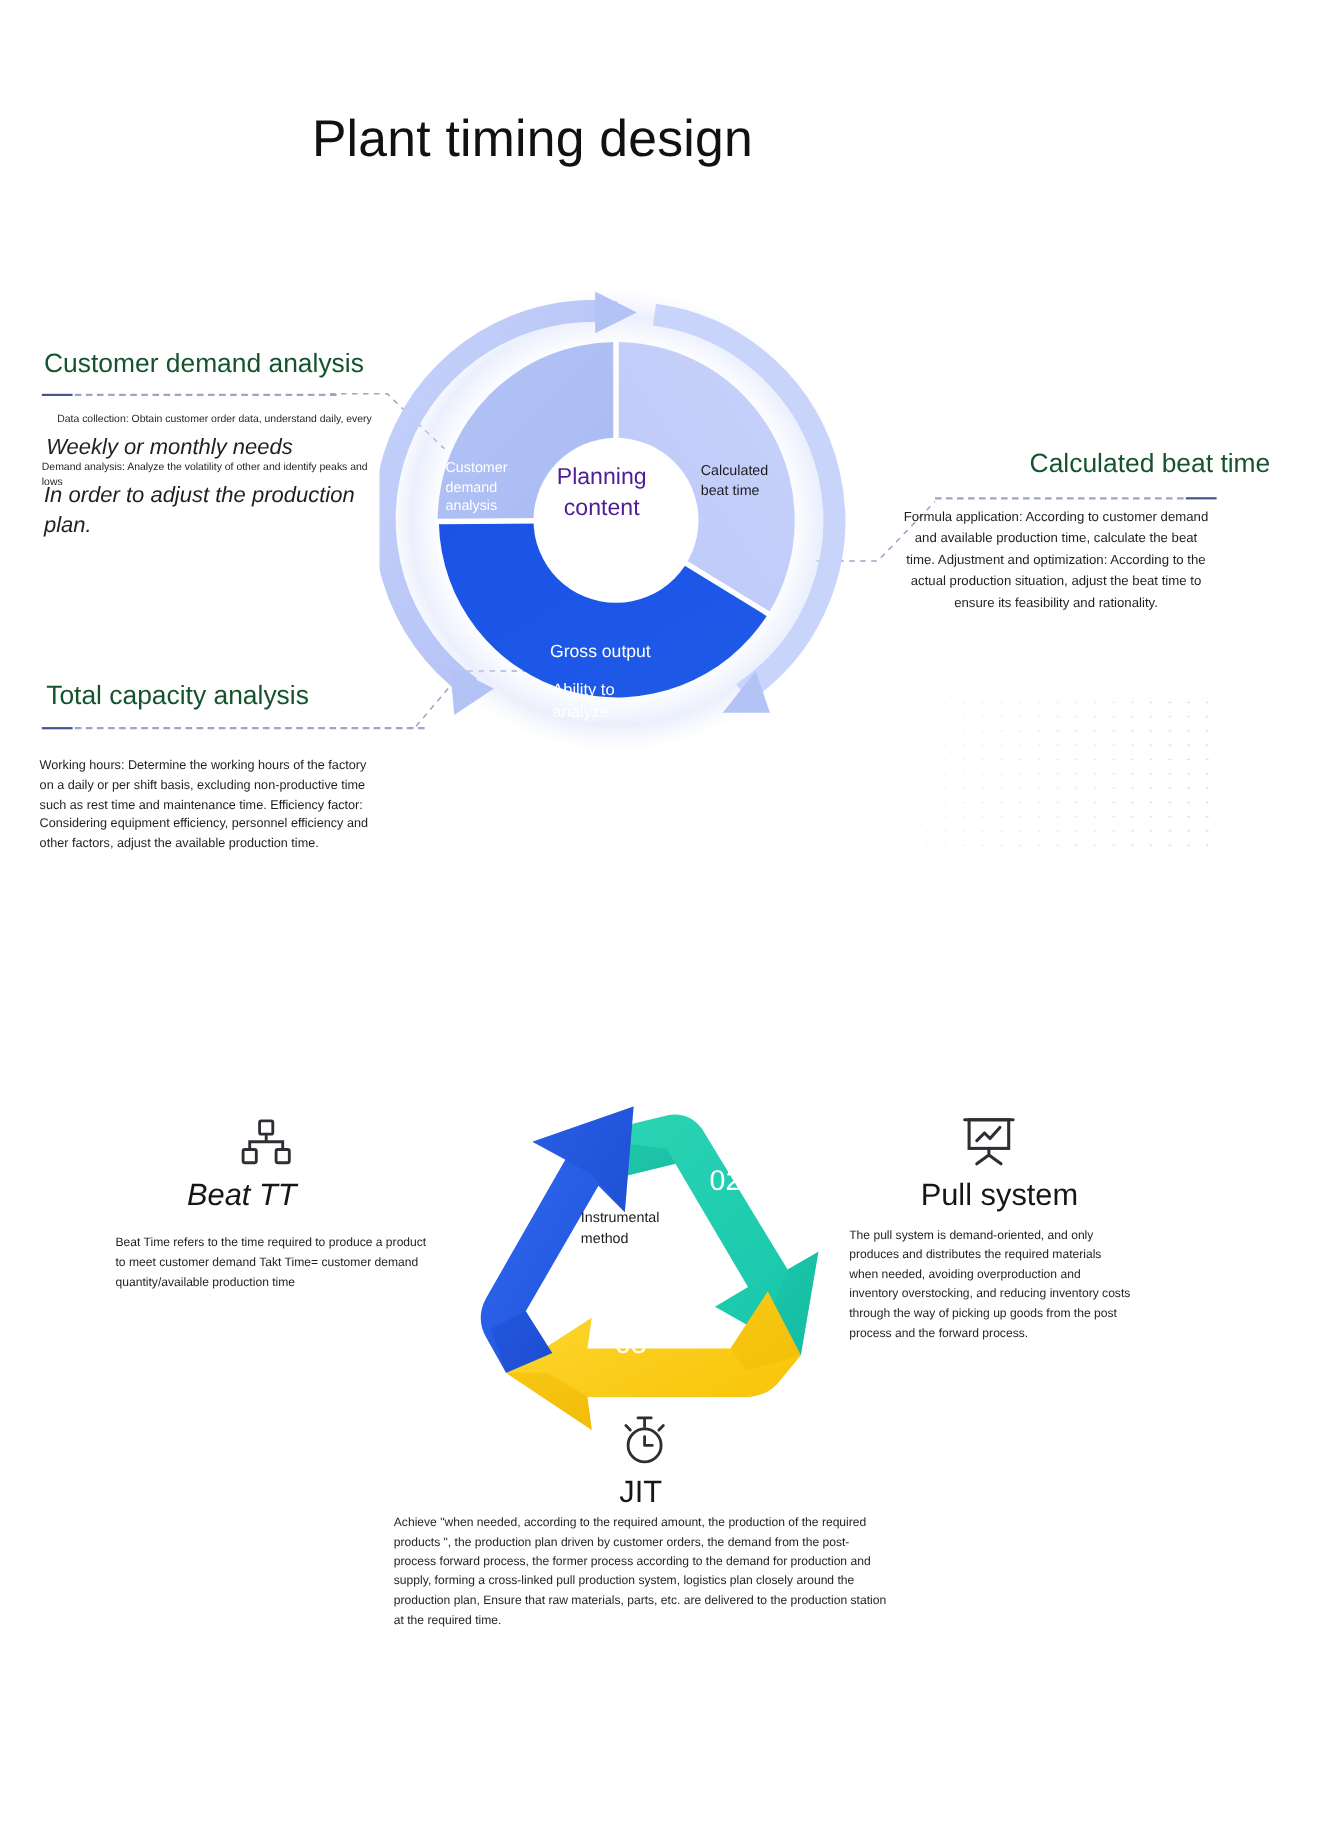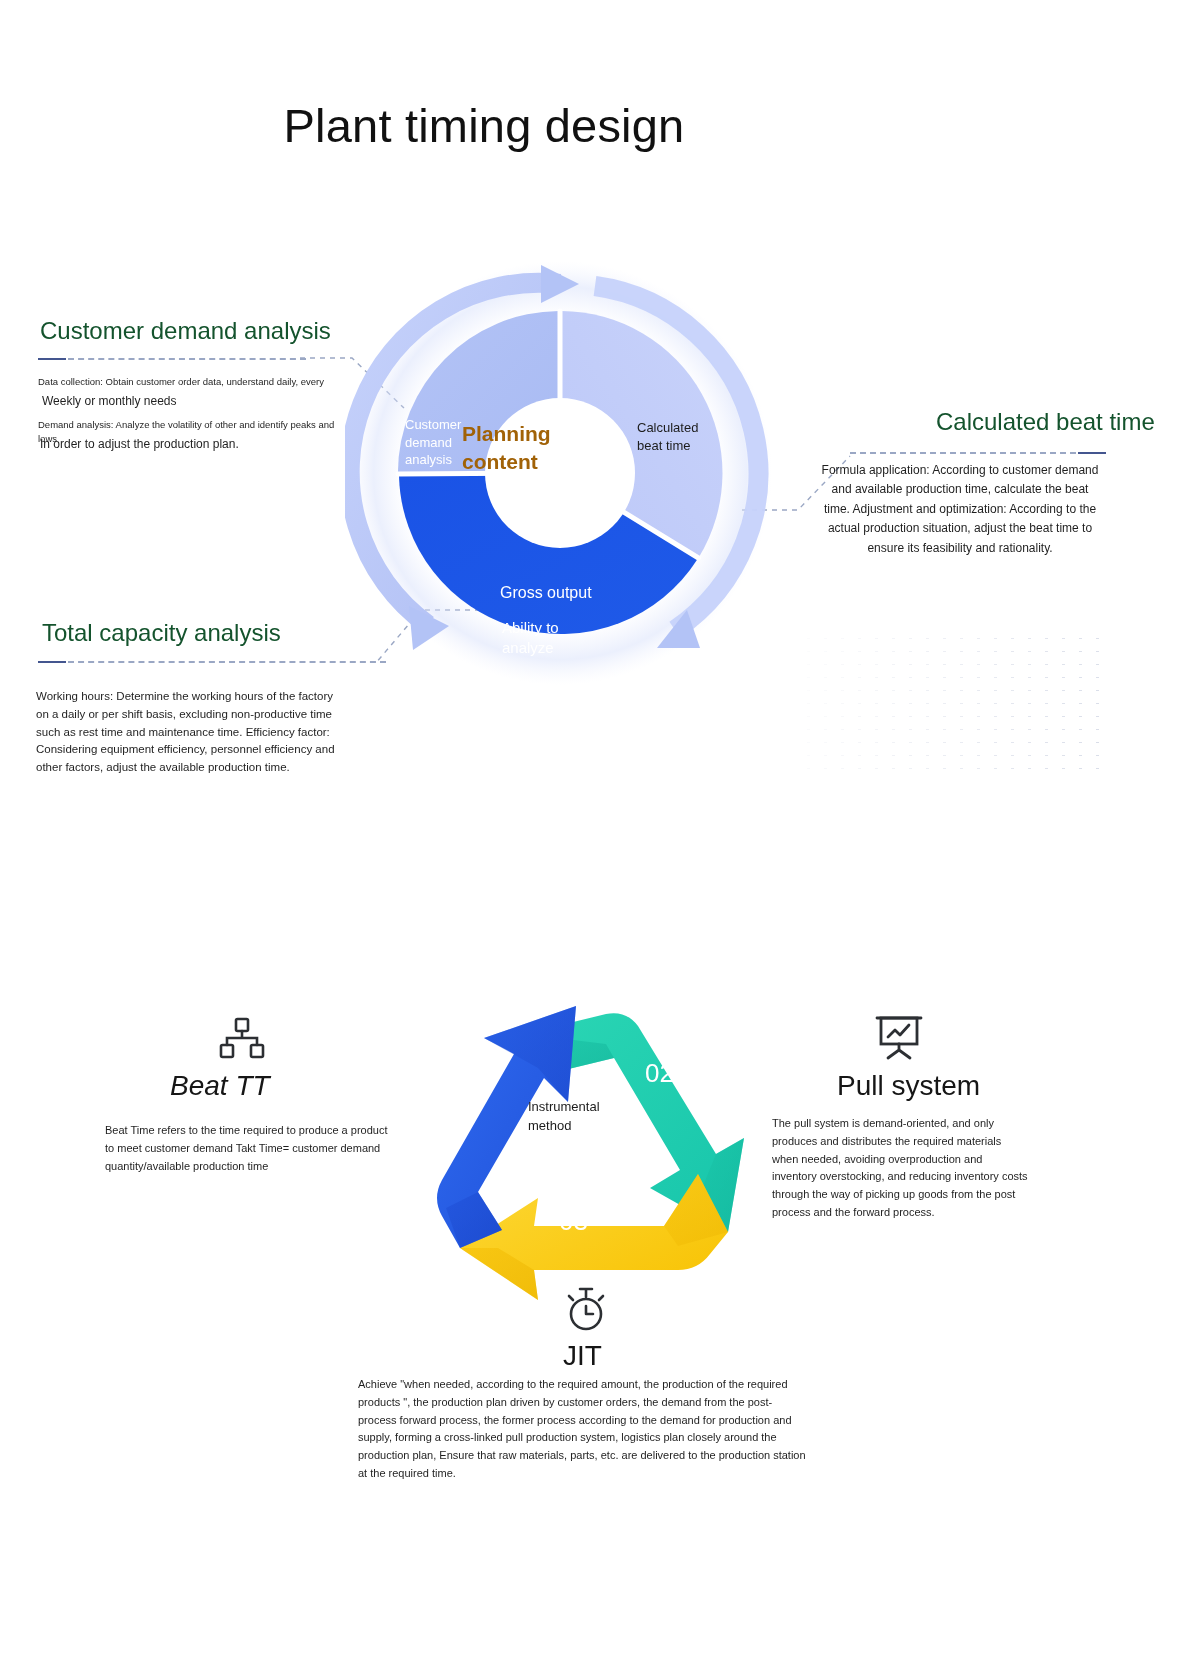--- a/index.html
+++ b/index.html
@@ -58,22 +58,23 @@
     position: absolute;
     font-size: 11.5px;
     line-height: 1.55;
     color: #1f1f1f;
   }
   .body-txt.small {
     font-size: 9.5px;
     line-height: 1.5;
   }
   .body-txt.mid {
-    font-size: 12px;
+    font-size: 20px;
     line-height: 1.4;
+    font-style: italic;
   }
   .body-txt.r {
     font-size: 12px;
     line-height: 1.62;
   }
 
   
   .dot-grid {
     position: absolute;
     left: 800px;
@@ -101,25 +102,24 @@
     position: absolute;
     font-size: 13px;
     line-height: 1.35;
     color: #ffffff;
   }
   .center-label {
     position: absolute;
     left: 462px;
     top: 420px;
     width: 170px;
-    text-align: left;
+    text-align: center;
     font-size: 21px;
     line-height: 1.35;
-    color: #a16207;
-    font-weight: bold;
+    color: #4c1d95;
   }
   .gross-title {
     position: absolute;
     left: 500px;
     top: 584px;
     font-size: 16px;
     color: #ffffff;
   }
   .gross-sub {
     position: absolute;
@@ -192,21 +192,21 @@
 </svg>
 <svg class="connector" style="left:742px; top:452px; width:110px; height:62px;" viewBox="0 0 110 62">
   <polyline points="0,58 56,58 108,4" fill="none" stroke="#9aa7c4" stroke-width="1.4" stroke-dasharray="5 5"></polyline>
 </svg>
 
 <div class="sec-head" style="left:40px; top:317px;">Customer demand analysis</div>
 <div class="sec-rule" style="left:38px; top:358px; width:268px;">
   <span class="solid"></span>
   <span class="dashes"></span>
 </div>
-<div class="body-txt small" style="left:38px; top:375px; width:300px;">Data collection: Obtain customer order data, understand daily, every</div>
+<div class="body-txt small" style="left:38px; top:375px; width:300px;text-align:right;">Data collection: Obtain customer order data, understand daily, every</div>
 <div class="body-txt mid" style="left:42px; top:393px; width:300px;">Weekly or monthly needs</div>
 <div class="body-txt small" style="left:38px; top:418px; width:310px;">Demand analysis: Analyze the volatility of other and identify peaks and lows</div>
 <div class="body-txt mid" style="left:40px; top:436px; width:310px;">In order to adjust the production plan.</div>
 
 <div class="sec-head" style="left:42px; top:619px;">Total capacity analysis</div>
 <div class="sec-rule" style="left:38px; top:661px; width:348px;">
   <span class="solid"></span>
   <span class="dashes"></span>
 </div>
 <div class="body-txt" style="left:36px; top:688px; width:300px;">Working hours: Determine the working hours of the factory on a daily or per shift basis, excluding non-productive time such as rest time and maintenance time. Efficiency factor: Considering equipment efficiency, personnel efficiency and other factors, adjust the available production time.</div>

